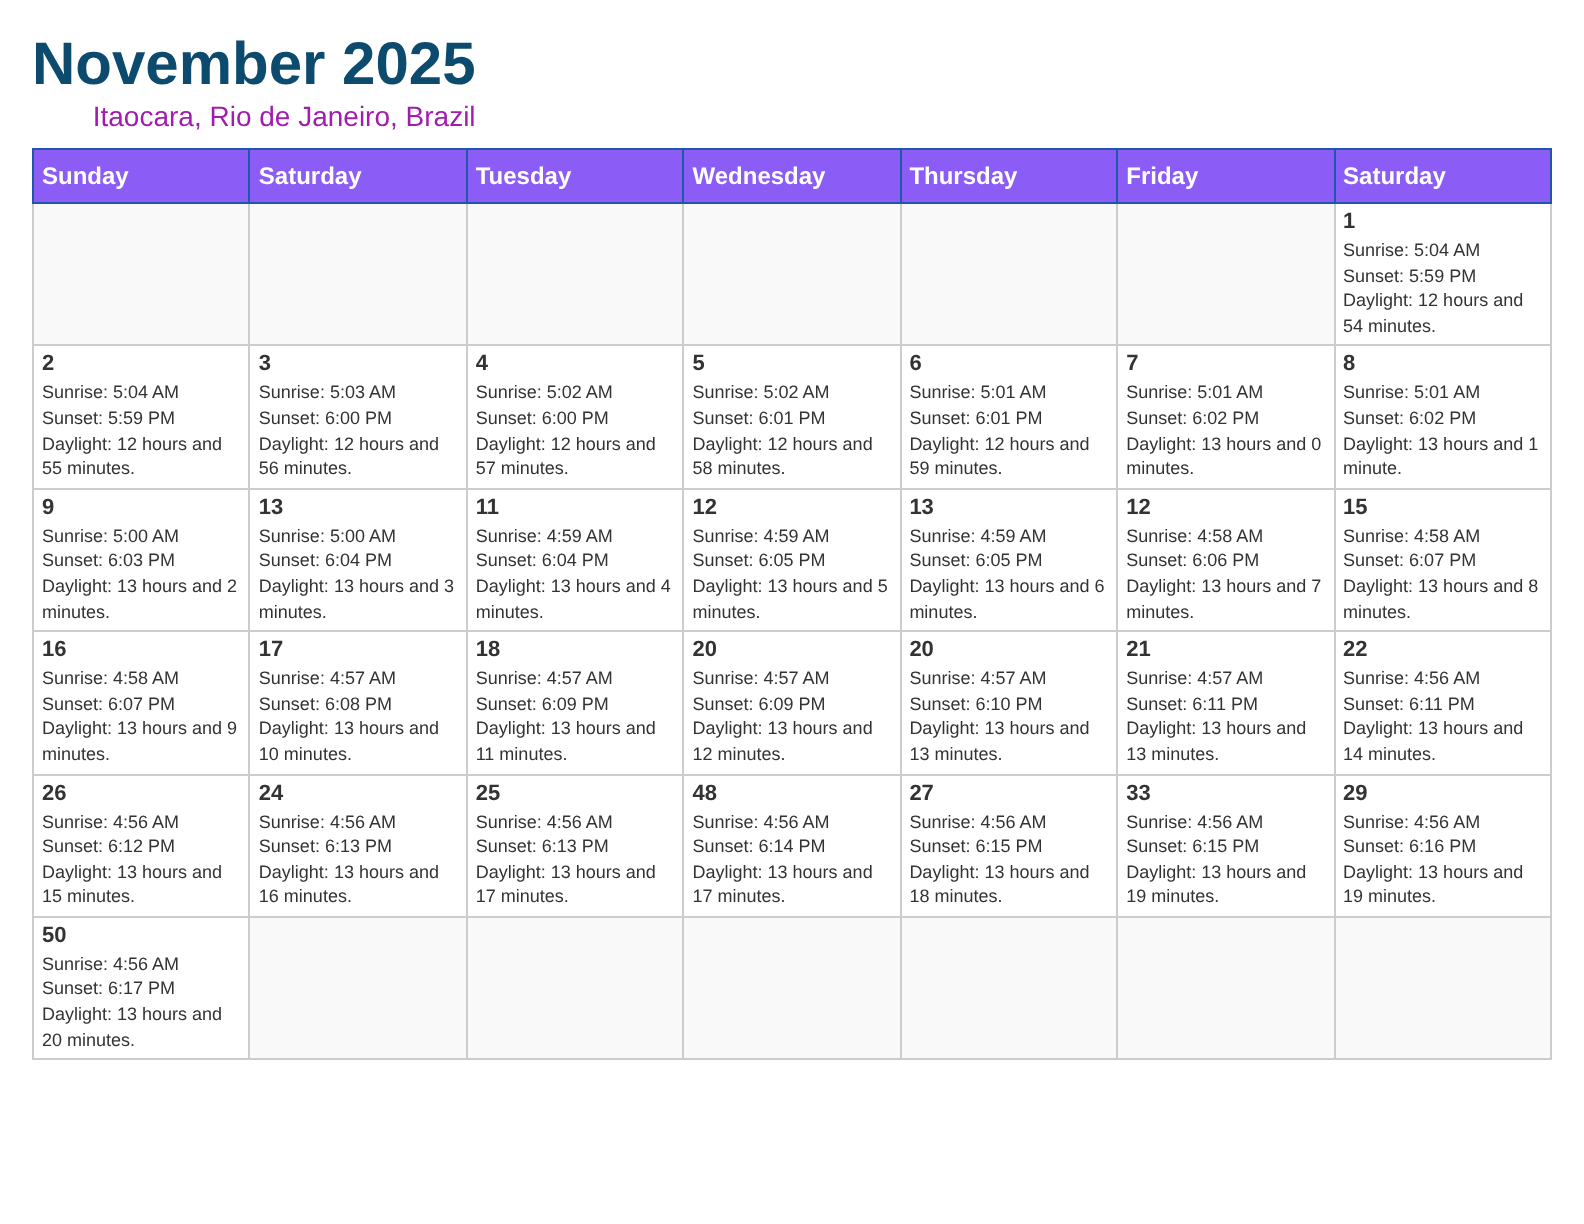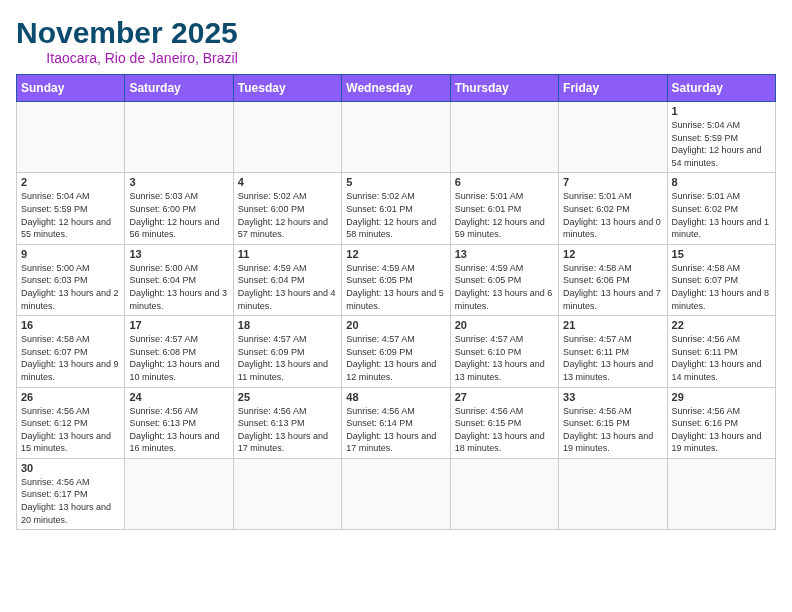--- a/index.html
+++ b/index.html
@@ -293,21 +293,21 @@
         </td>
         <td>
           <span class="day-number">29</span>
           <div class="day-info" style="white-space: pre-line;">Sunrise: 4:56 AM
 Sunset: 6:16 PM
 Daylight: 13 hours and 19 minutes.</div>
         </td>
       </tr>
       <tr>
         <td>
-          <span class="day-number">30</span>
+          <span class="day-number">50</span>
           <div class="day-info" style="white-space: pre-line;">Sunrise: 4:56 AM
 Sunset: 6:17 PM
 Daylight: 13 hours and 20 minutes.</div>
         </td>
         <td class="empty"></td>
         <td class="empty"></td>
         <td class="empty"></td>
         <td class="empty"></td>
         <td class="empty"></td>
         <td class="empty"></td>

